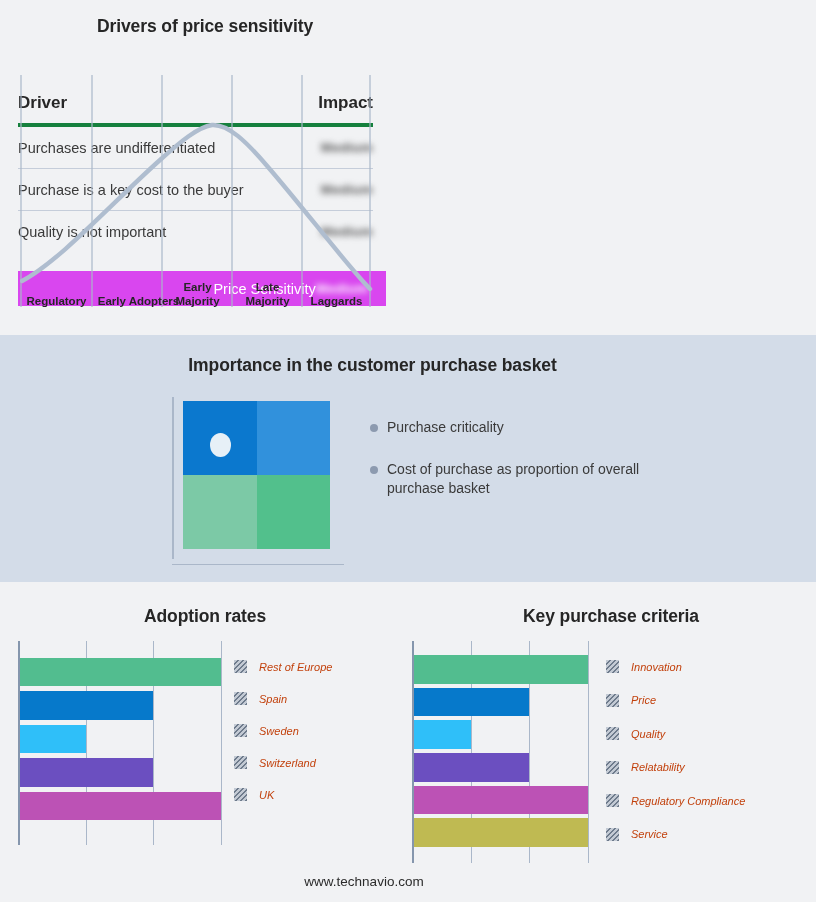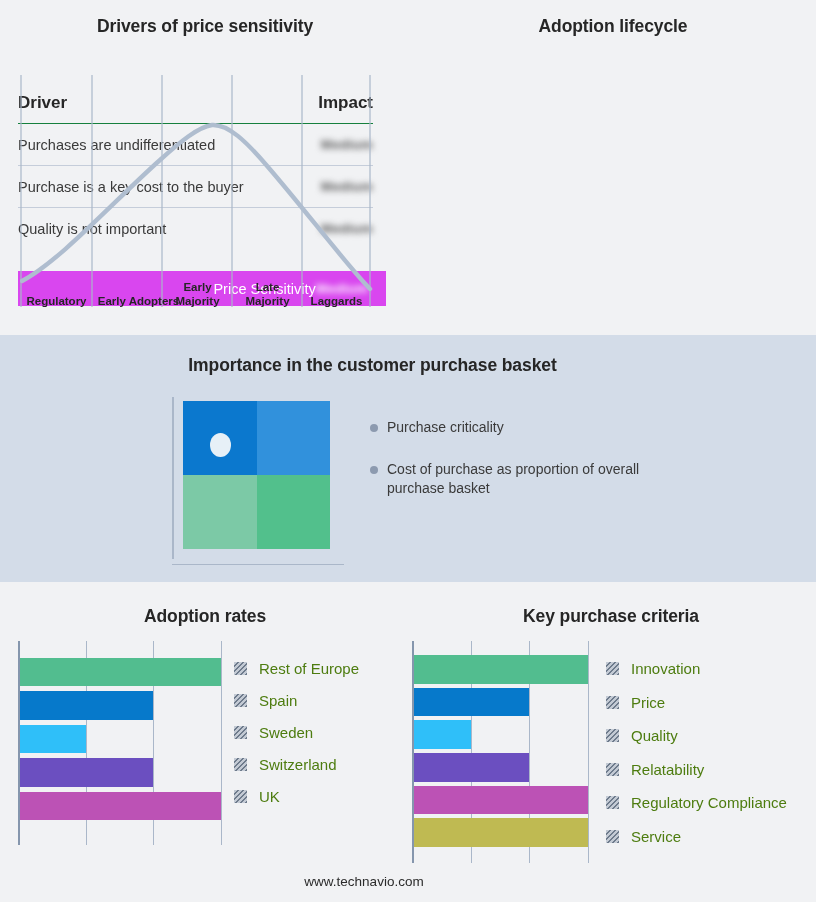--- a/index.html
+++ b/index.html
@@ -63,21 +63,21 @@
   .drivers-table {
     position: absolute;
     left: 18px; top: 93px;
     width: 355px;
   }
   .dt-head {
     display: flex;
     justify-content: space-between;
     align-items: baseline;
     padding-bottom: 10px;
-    border-bottom: 1px solid #15803d;
+    border-bottom: 4px solid #15803d;
   }
   .dt-head-driver, .dt-head-impact {
     font-size: 17px;
     font-weight: bold;
     color: #262626;
   }
   .dt-row {
     display: flex;
     justify-content: space-between;
     align-items: center;
@@ -260,23 +260,24 @@
     margin-right: 12px;
     flex: 0 0 auto;
     background-color: #c3cad4;
     background-image: repeating-linear-gradient(
       -45deg,
       #6e7b8c 0px, #6e7b8c 1.6px,
       #c3cad4 1.6px, #c3cad4 3.6px
     );
   }
   .bar-leg-text {
-    font-size: 15px;
-    color: #4d7c0f;
+    font-size: 11px;
+    color: #c2410c;
     white-space: nowrap;
+    font-style: italic;
   }
 
   
   .footer-url {
     position: absolute;
     left: 0; top: 874px;
     width: 728px;
     text-align: center;
     font-size: 13.5px;
     color: #2b2b2b;
@@ -312,21 +313,20 @@
       <span class="dt-value">Medium</span>
     </div>
   </div>
 
   <div class="dt-highlight">
     <span class="dt-label">Price Sensitivity</span>
     <span class="dt-value">Medium</span>
   </div>
 
   <div id="lifecycle-panel"></div>
-  <div class="panel-title" id="lifecycle-title">Adoption lifecycle</div>
 
   <div class="lc-canvas">
     <svg class="lc-svg" width="372" height="232" viewBox="0 0 372 232">
       <g>
         <line x1="1" y1="0" x2="1" y2="232" stroke="#aab7c9" stroke-width="1.2"></line>
         <line x1="72" y1="0" x2="72" y2="232" stroke="#aab7c9" stroke-width="1.2"></line>
         <line x1="142" y1="0" x2="142" y2="232" stroke="#aab7c9" stroke-width="1.2"></line>
         <line x1="212" y1="0" x2="212" y2="232" stroke="#aab7c9" stroke-width="1.2"></line>
         <line x1="282" y1="0" x2="282" y2="232" stroke="#aab7c9" stroke-width="1.2"></line>
         <line x1="350" y1="0" x2="350" y2="232" stroke="#aab7c9" stroke-width="1.2"></line>

